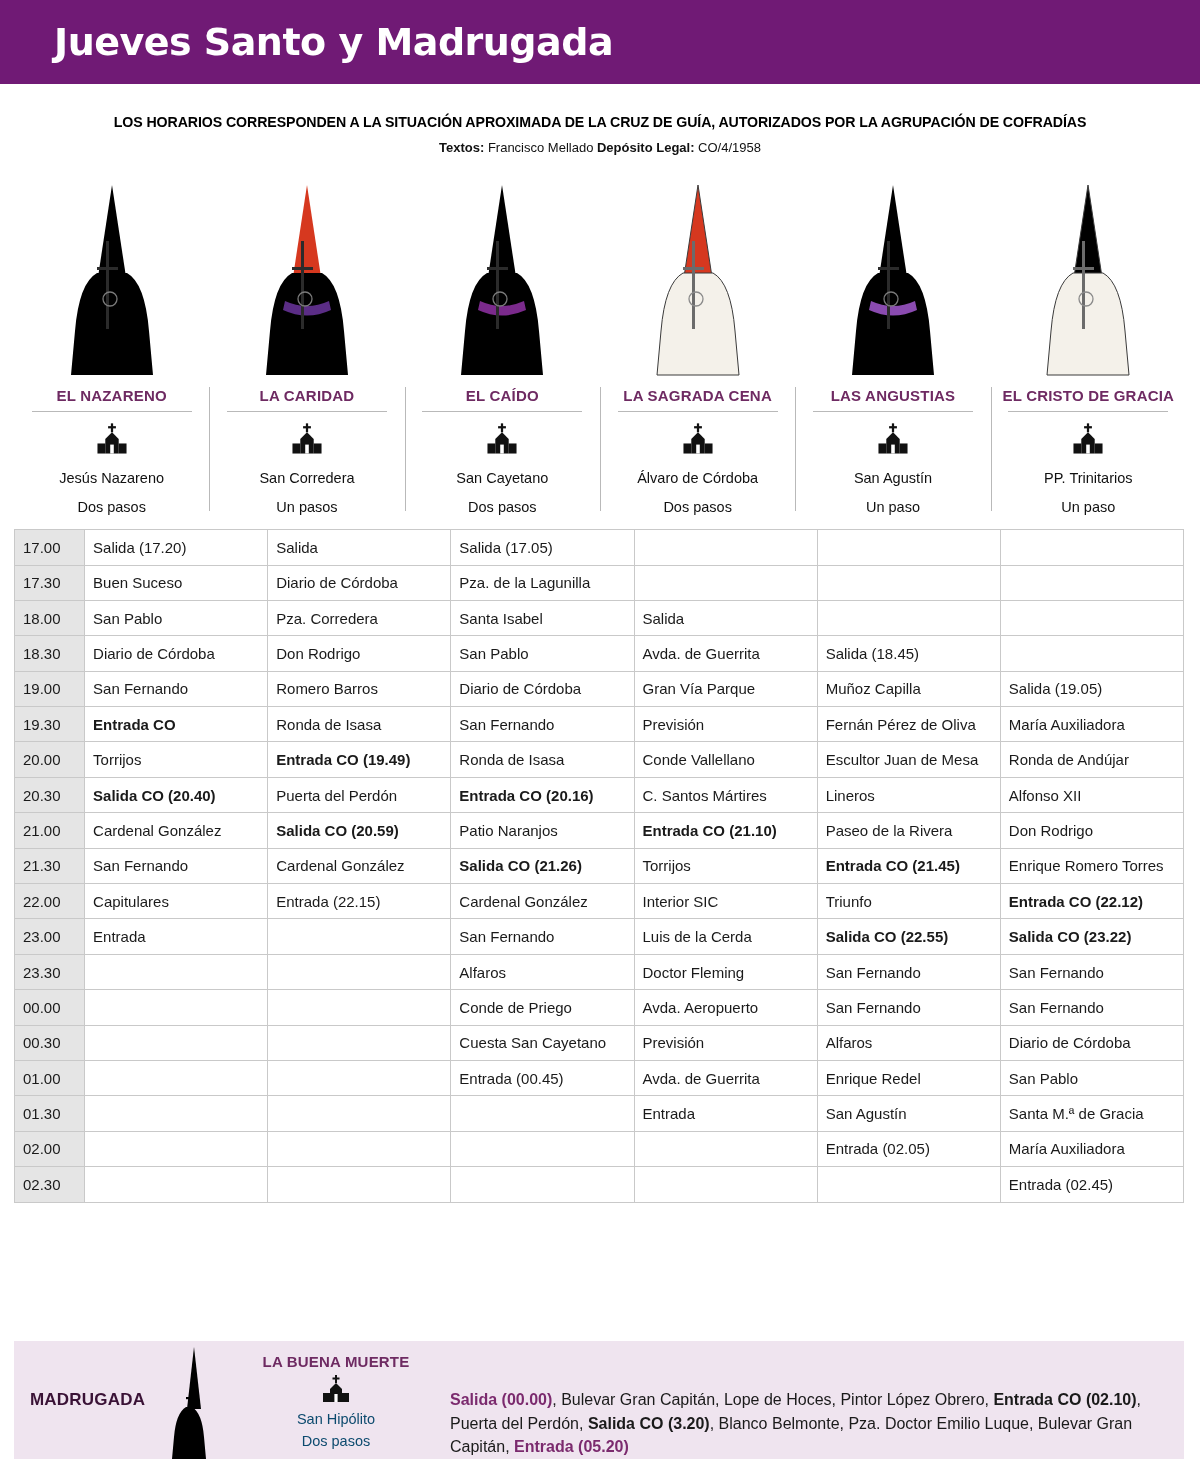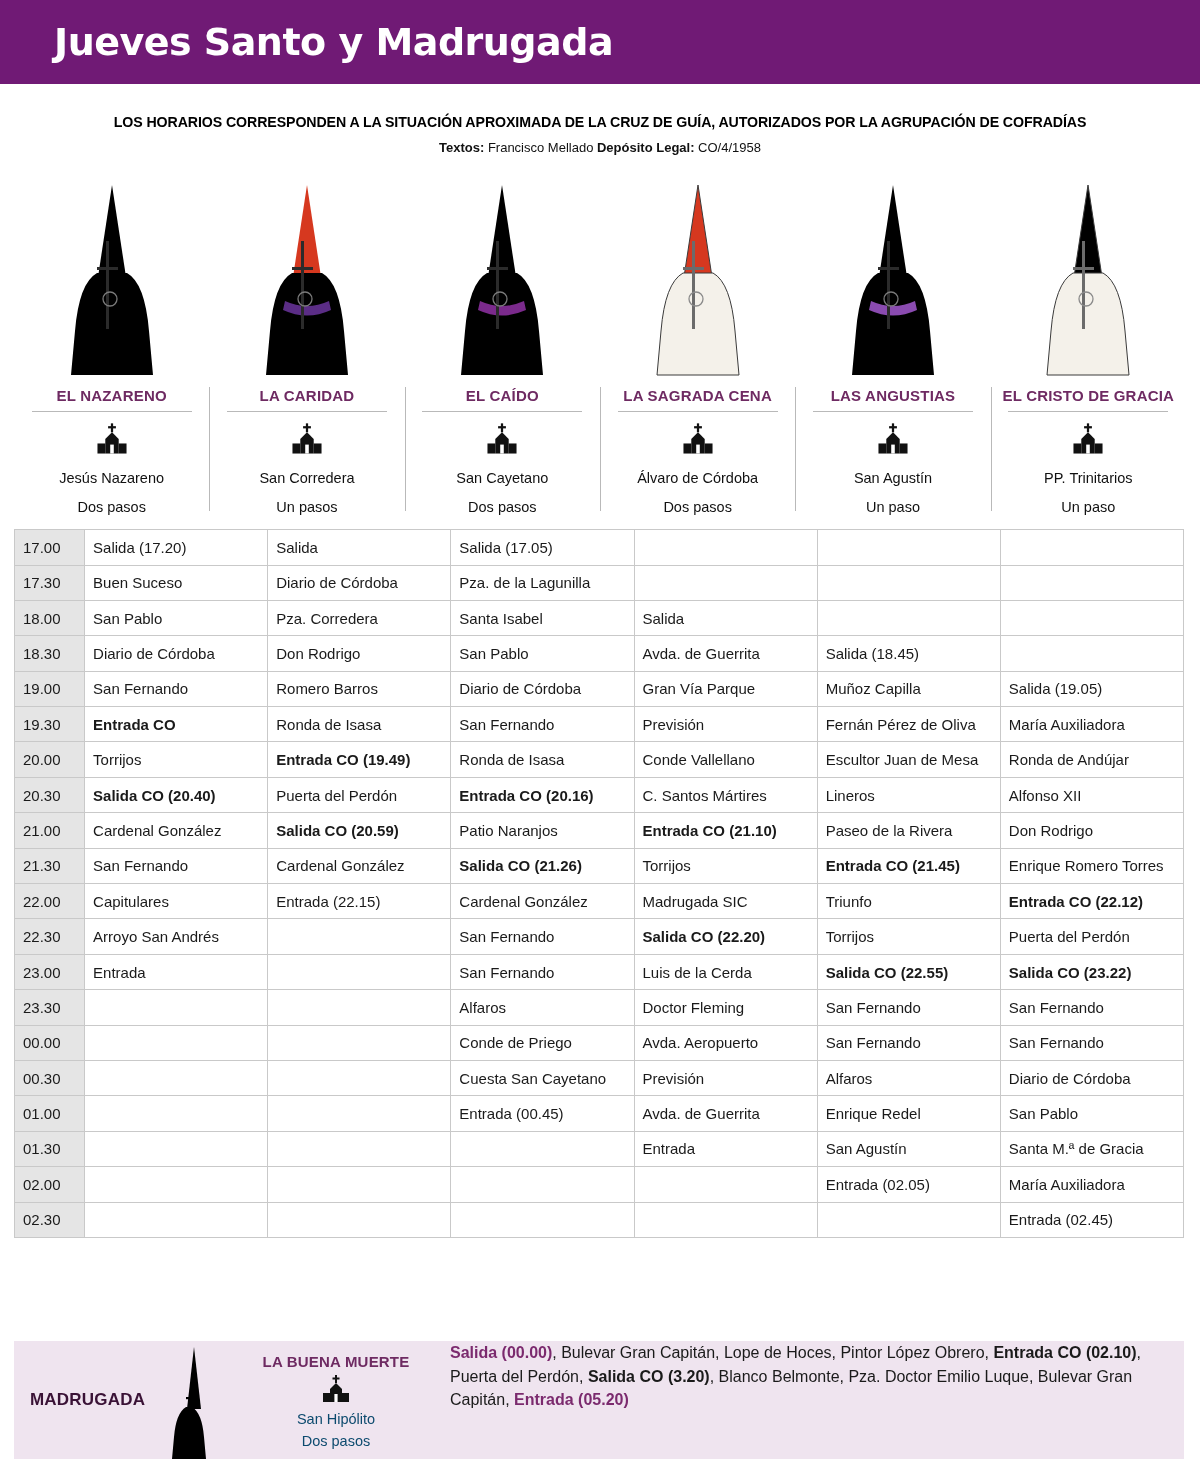--- a/index.html
+++ b/index.html
@@ -175,21 +175,21 @@
   .mad-sub {
     font-size: 14.5px;
     color: #0c4a6e;
     line-height: 1.35;
     text-align: center;
     margin-top: 2px;
   }
   .mad-text {
     flex: 1;
     display: flex;
-    align-items: flex-start;
+    align-items: flex-end;
     padding: 0 16px 0 14px;
     font-size: 16px;
     line-height: 1.48;
     color: #1a1a1a;
   }
   .mad-text .p { color: #7b2a6e; }
   .mad-text .b { font-weight: bold; }
 </style>
 </head>
 <body>
@@ -447,32 +447,23 @@
         <td class="ev bold">Salida CO (21.26)</td>
         <td class="ev ">Torrijos</td>
         <td class="ev bold">Entrada CO (21.45)</td>
         <td class="ev ">Enrique Romero Torres</td>
       </tr>
       <tr>
         <td class="timecell">22.00</td>
         <td class="ev ">Capitulares</td>
         <td class="ev hl">Entrada (22.15)</td>
         <td class="ev ">Cardenal González</td>
-        <td class="ev ">Madrugada SIC</td>
+        <td class="ev ">Interior SIC</td>
         <td class="ev ">Triunfo</td>
         <td class="ev bold">Entrada CO (22.12)</td>
-      </tr>
-      <tr>
-        <td class="timecell">22.30</td>
-        <td class="ev ">Arroyo San Andrés</td>
-        <td class="ev "></td>
-        <td class="ev ">San Fernando</td>
-        <td class="ev bold">Salida CO (22.20)</td>
-        <td class="ev ">Torrijos</td>
-        <td class="ev ">Puerta del Perdón</td>
       </tr>
       <tr>
         <td class="timecell">23.00</td>
         <td class="ev hl">Entrada</td>
         <td class="ev "></td>
         <td class="ev ">San Fernando</td>
         <td class="ev ">Luis de la Cerda</td>
         <td class="ev bold">Salida CO (22.55)</td>
         <td class="ev bold">Salida CO (23.22)</td>
       </tr>

